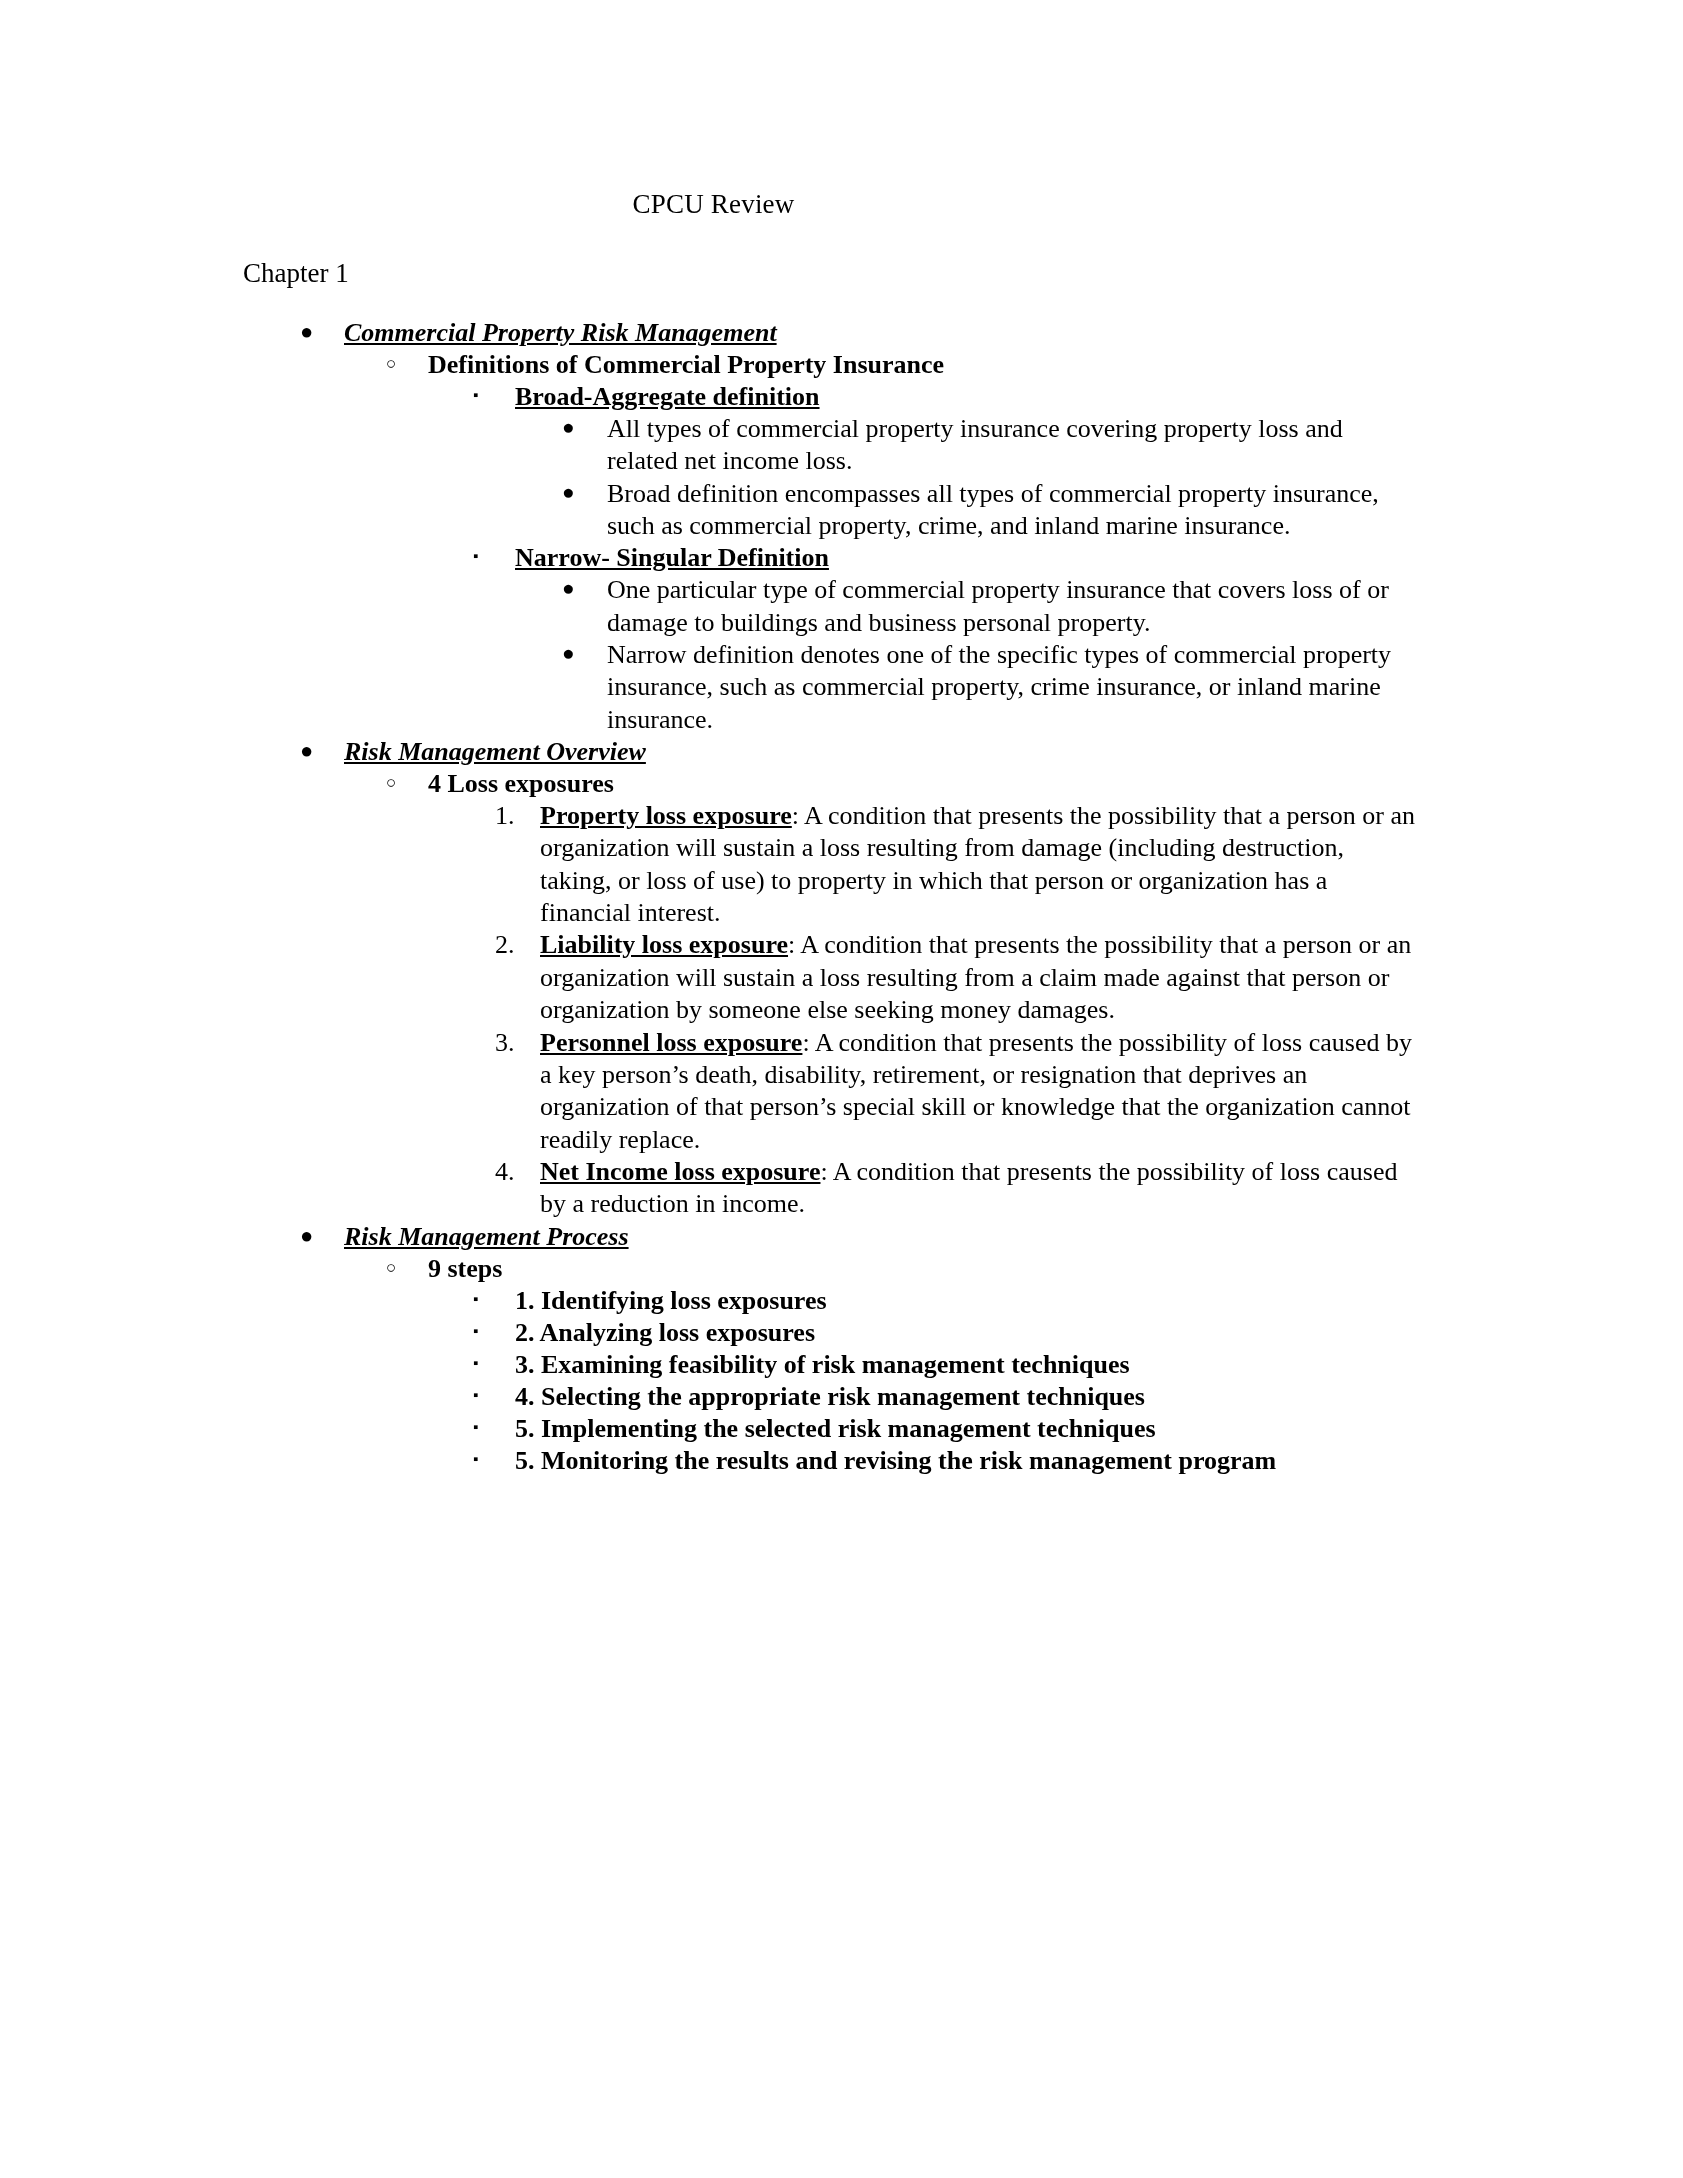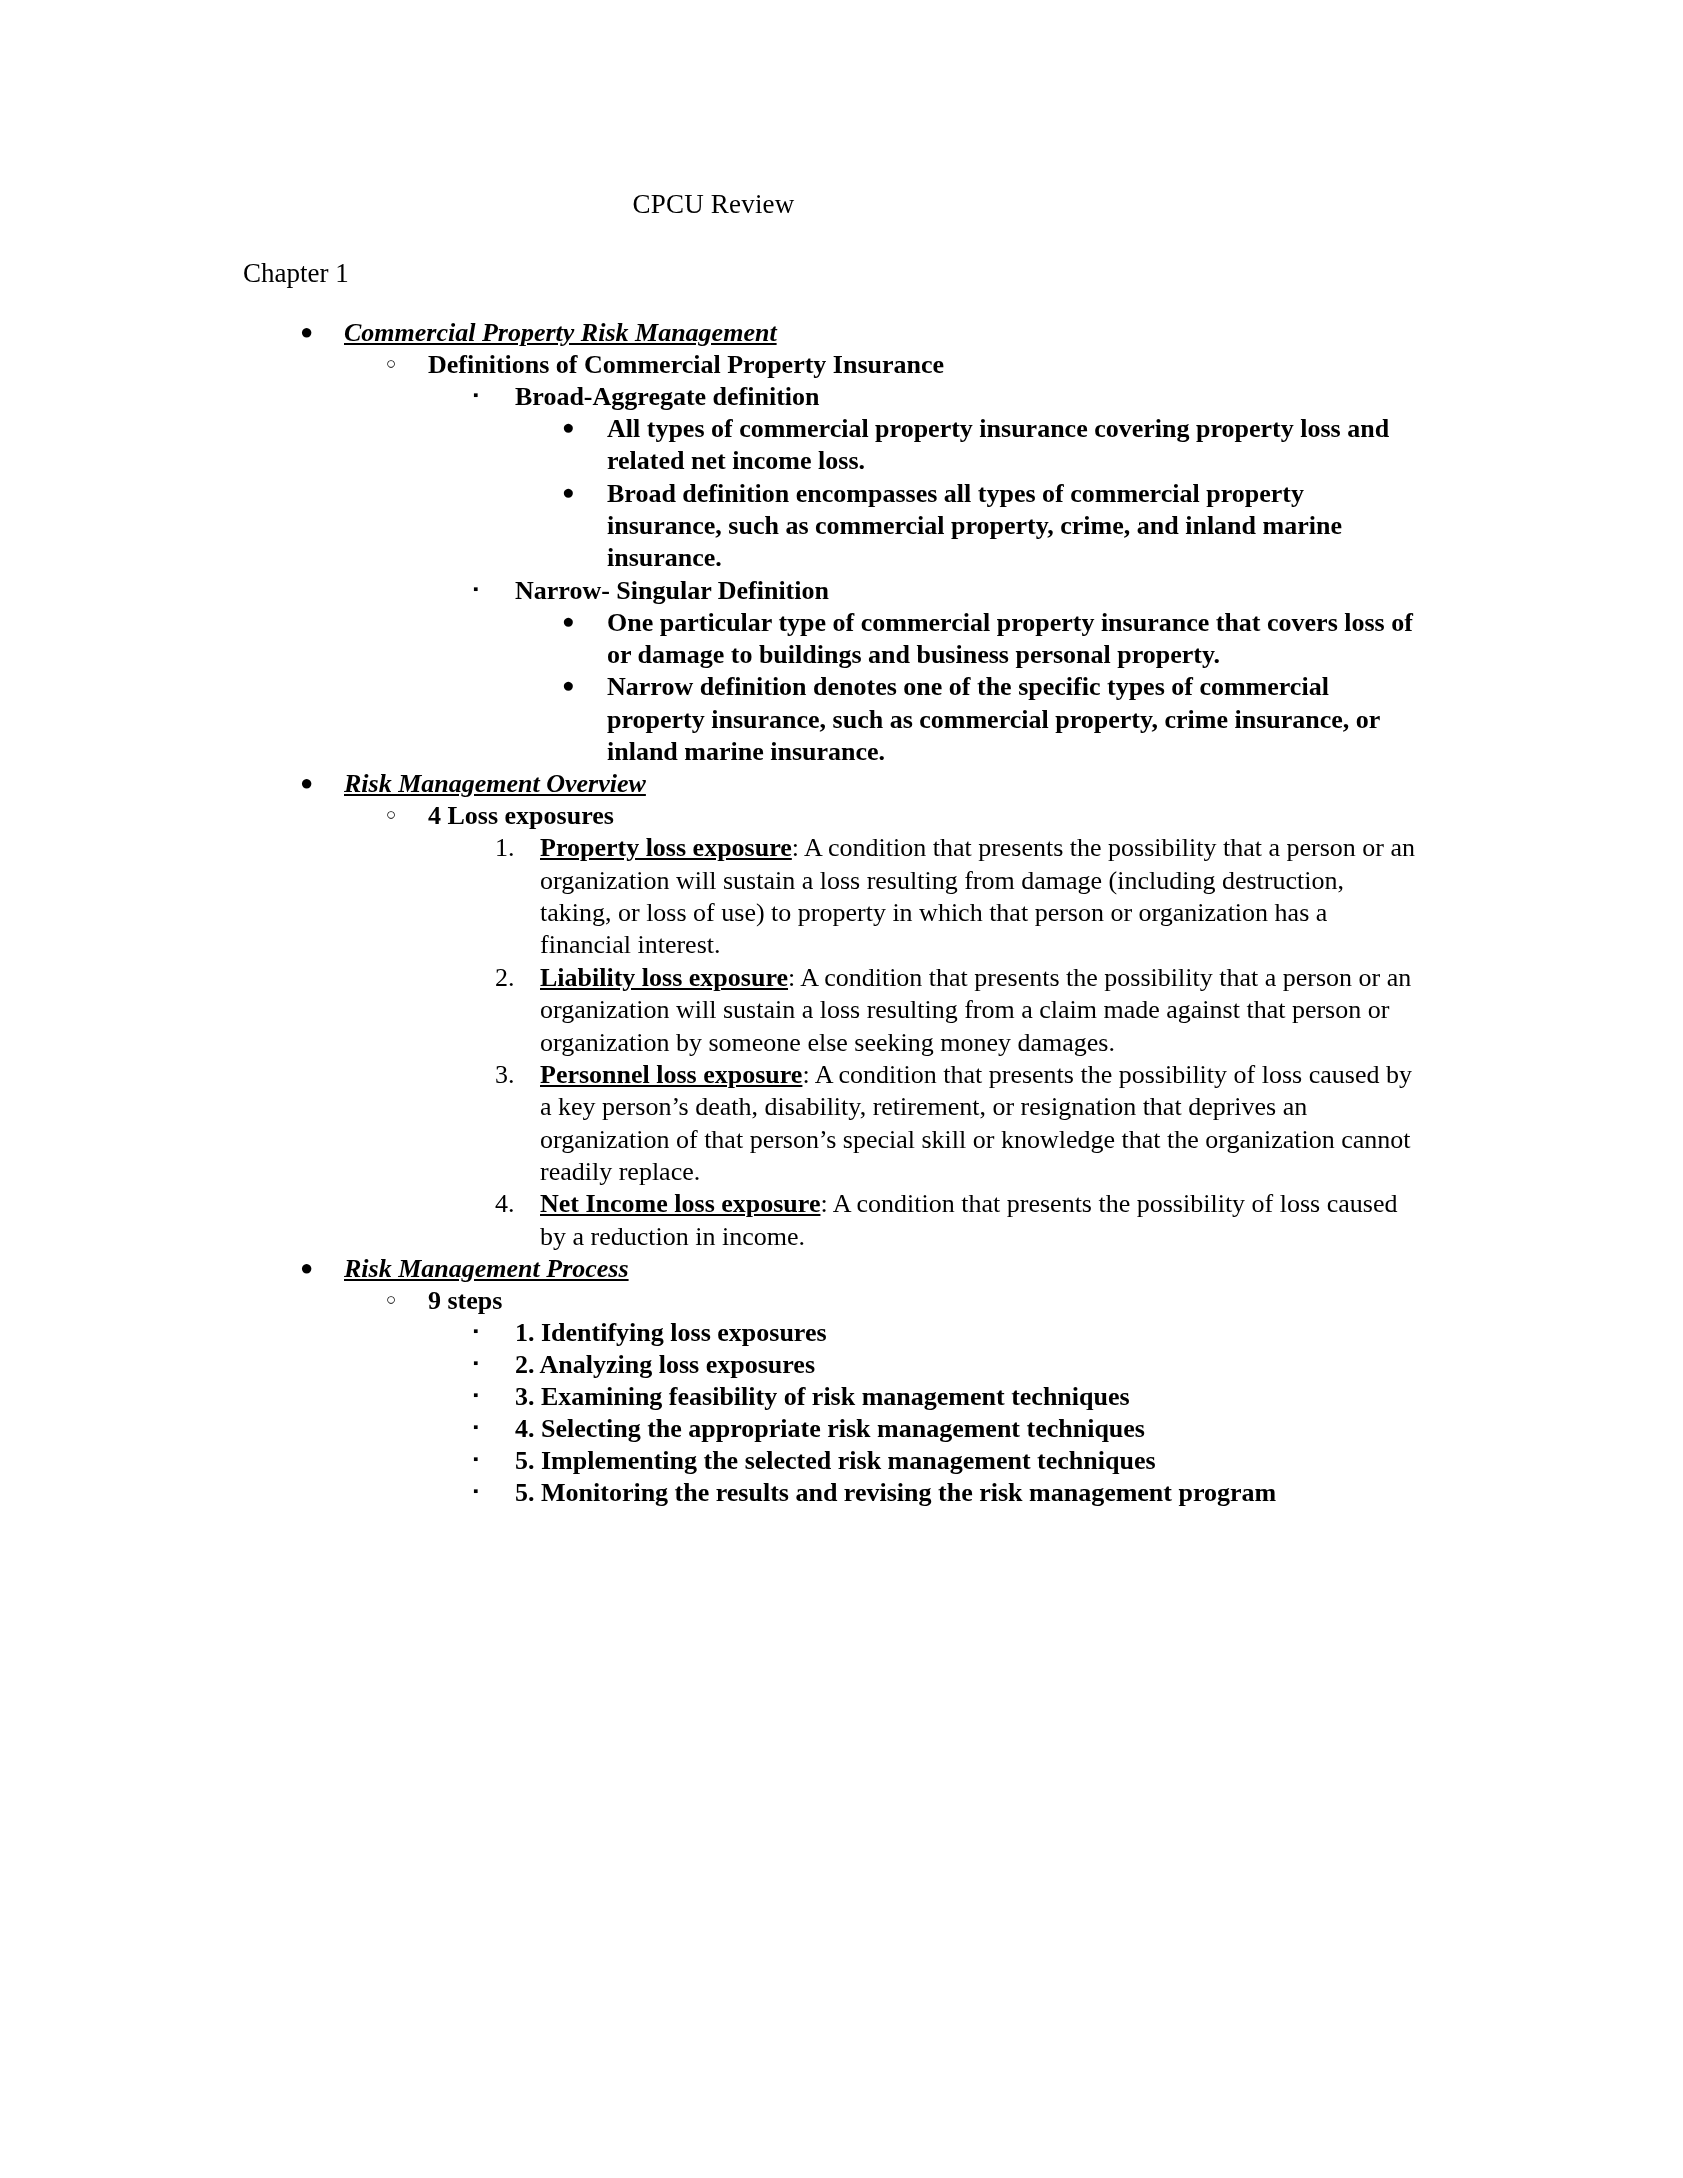--- a/index.html
+++ b/index.html
@@ -96,35 +96,36 @@
   
   .lvl3 {
     margin-left: 473px;
     padding-left: 42px;
     font-size: 26px;
     line-height: 1.23;
   }
   .lvl3 > .marker { font-size: 15px; line-height: 1.95; }
   .lvl3 .body {
     font-weight: bold;
+    text-decoration: underline;
     text-underline-offset: 2px;
   }
   
   .lvl3.plain .body { text-decoration: none; }
 
   
   .lvl4 {
     margin-left: 562px;
     padding-left: 45px;
     width: 853px;
     font-size: 26px;
     line-height: 1.245;
   }
   .lvl4 > .marker { font-size: 21px; line-height: 1.35; }
-  .lvl4 .body { font-weight: bold; }
+  .lvl4 .body { font-weight: normal; }
 
   
   .num {
     margin-left: 495px;
     padding-left: 45px;
     width: 926px;
     font-size: 26px;
     line-height: 1.245;
   }
   .num > .marker {

